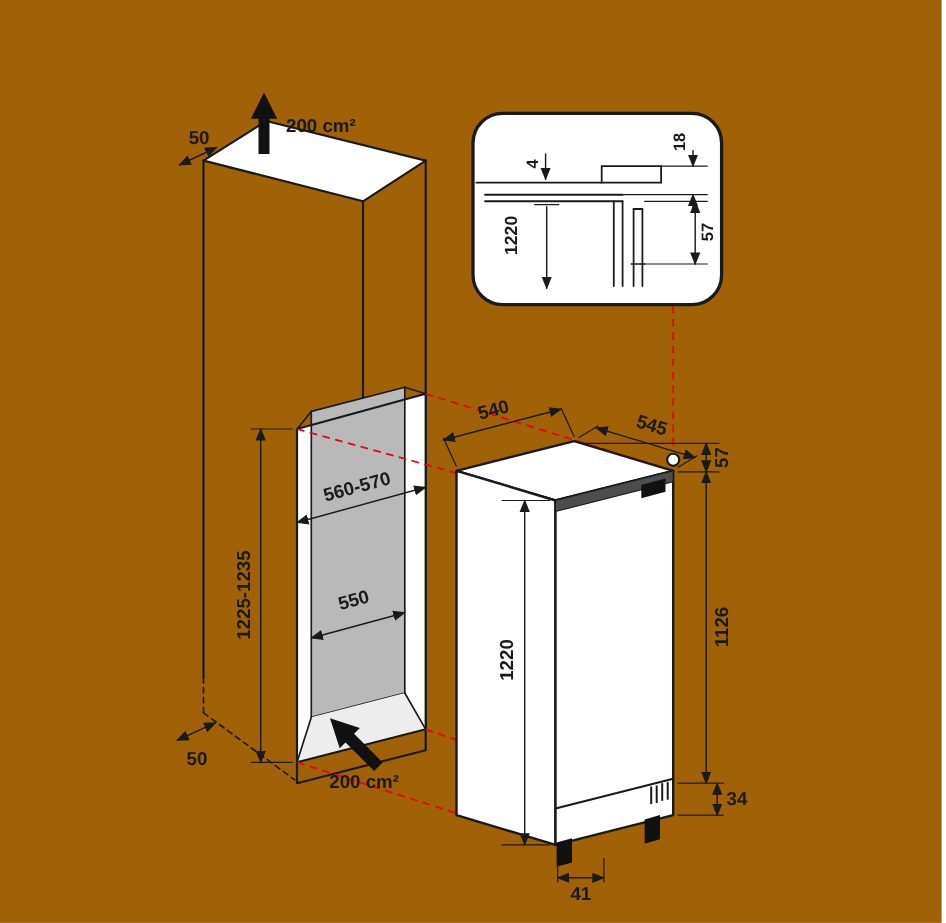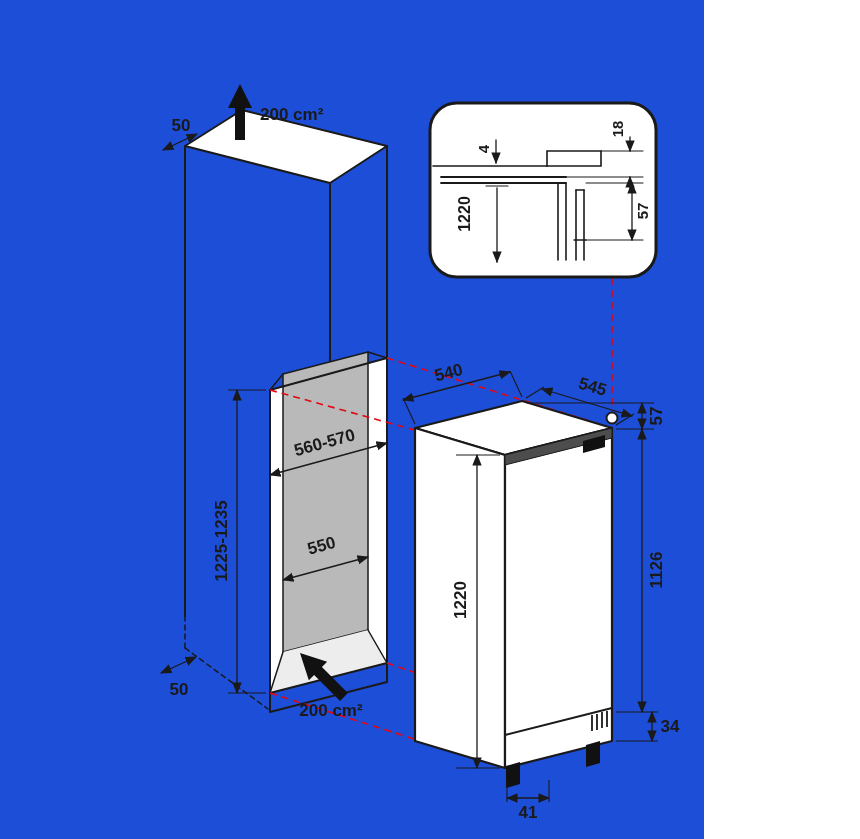--- a/index.html
+++ b/index.html
@@ -1,19 +1,19 @@
 <!DOCTYPE html>
 <html><head>
 <meta charset="utf-8">
 <style>
   html,body{margin:0;padding:0;background:#ffffff;}
   .stage{
     position:relative;
-    width:704px;height:839px;
-    background:#1d4ed8;
+    width:856px;height:839px;
+    background:#a16207;
     font-family:"Liberation Sans", sans-serif;
     overflow:hidden;
   }
   svg text{
     font-family:"Liberation Sans", sans-serif;
     font-weight:bold;
     fill:#1a1a1a;
   }
   .dim-txt{font-size:17px;}
   .dim-txt-sm{font-size:15px;}

